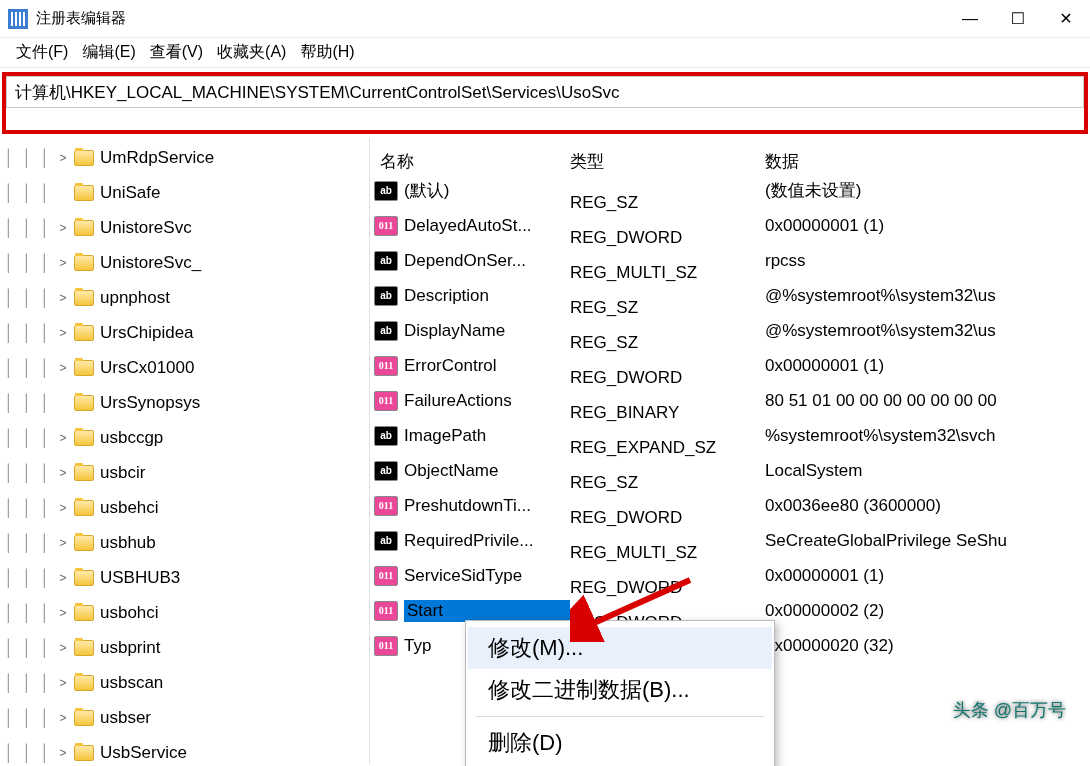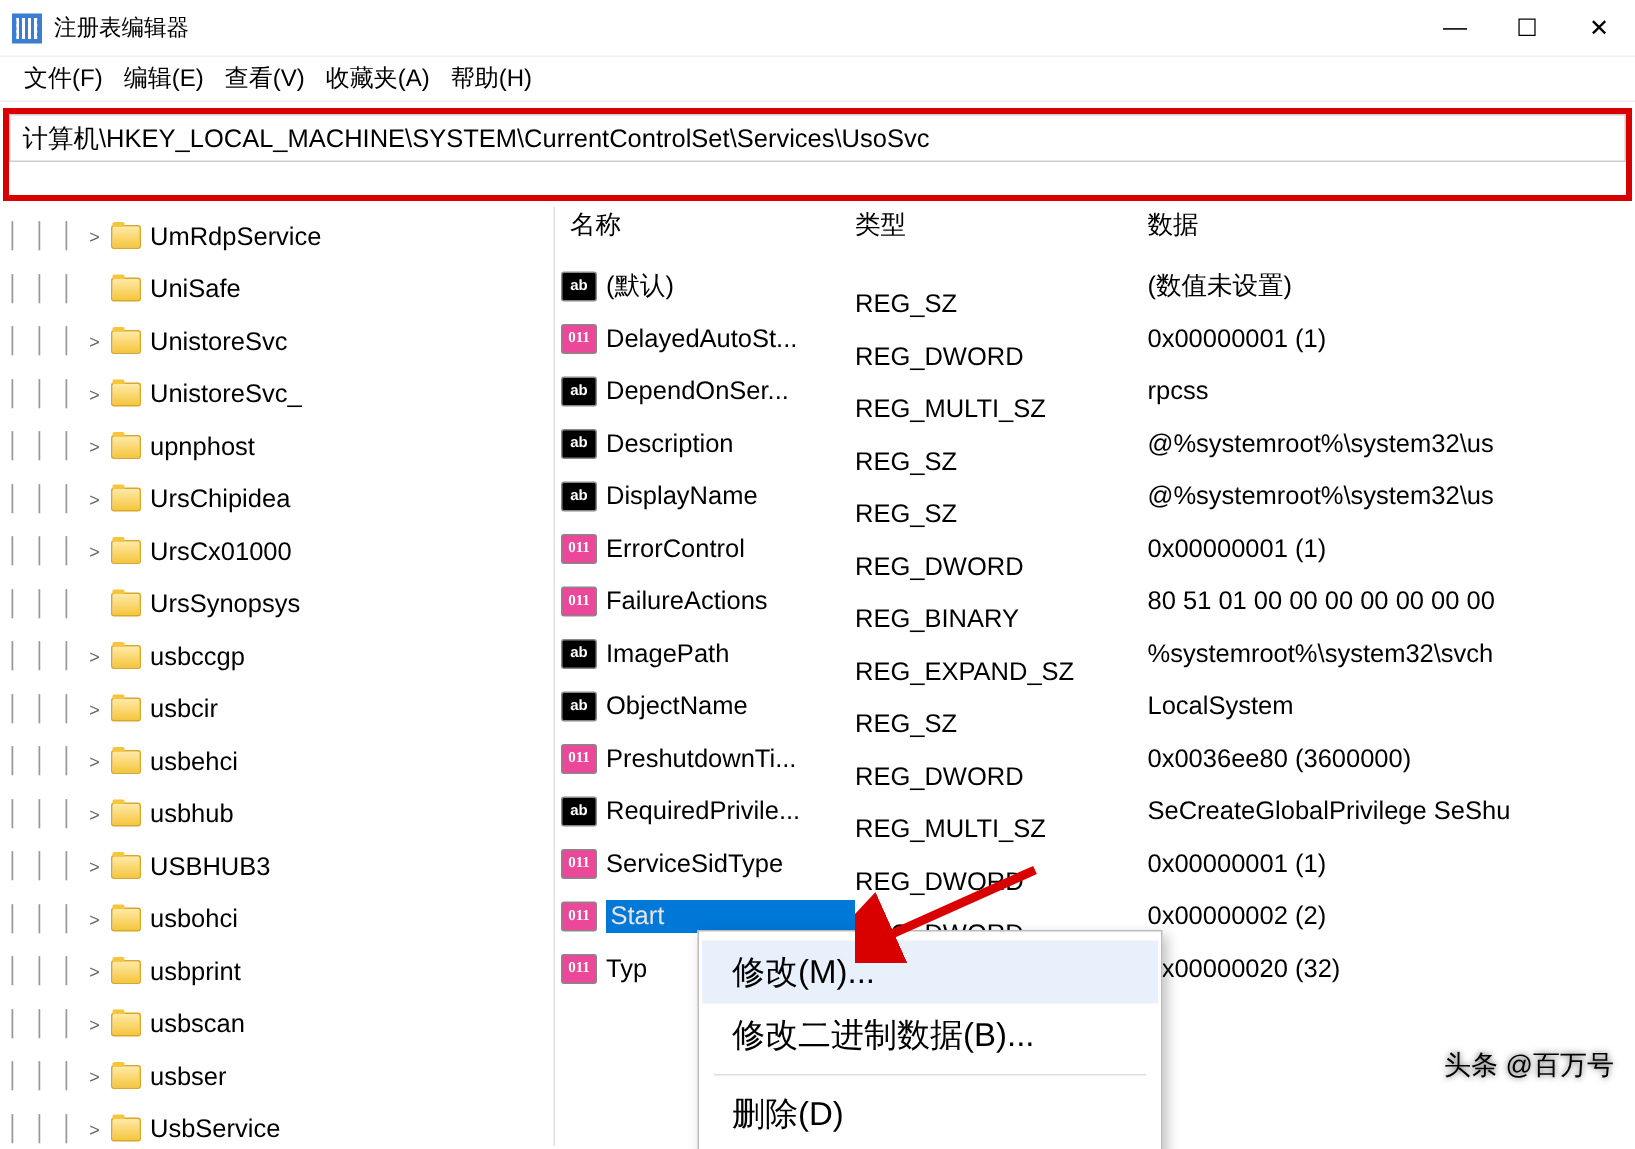--- a/index.html
+++ b/index.html
@@ -22,40 +22,40 @@
     .tree { width: 370px; border-right: 1px solid #e0e0e0; overflow: hidden; padding-top: 2px; }
     .tree-row { display: flex; align-items: center; height: 35px; white-space: nowrap; }
     .tree-lines { color: #999; display: flex; align-items: center; }
     .pipe { width: 18px; text-align: center; }
     .expander { width: 18px; text-align: center; color: #666; font-size: 12px; }
     .folder { width: 20px; height: 16px; background: linear-gradient(#ffe9a8, #f5c63d); border: 1px solid #d9a82a; border-radius: 2px; margin: 0 6px 0 2px; position: relative; }
     .folder::before { content: ''; position: absolute; top: -3px; left: 0; width: 8px; height: 3px; background: #f5c63d; border-radius: 1px 1px 0 0; }
     .tree-label { font-size: 17px; }
     
     .values { flex: 1; overflow: hidden; }
-    .val-header { display: flex; height: 35px; align-items: flex-start; font-size: 17px; }
+    .val-header { display: flex; height: 35px; align-items: flex-end; font-size: 17px; }
     .col-name { width: 200px; padding-left: 10px; }
     .col-type { width: 195px; }
     .col-data { flex: 1; }
     .val-row { display: flex; height: 35px; align-items: center; font-size: 17px; }
     .val-icon { width: 24px; height: 20px; margin: 0 6px 0 4px; border: 1px solid #888; border-radius: 2px; display: flex; align-items: center; justify-content: center; font-size: 10px; font-weight: bold; color: #fff; }
     .val-icon.sz { background: #000000; }
     .val-icon.bin { background: #ec4899; font-family: Liberation Serif, serif; }
     .val-name { width: 166px; overflow: hidden; text-overflow: ellipsis; white-space: nowrap; }
-    .val-name.sel { background: #0078d7; color: #e5e5e5; padding: 1px 3px; }
+    .val-name.sel { background: #0078d7; color: #000000; padding: 1px 3px; }
     .val-type { width: 195px; margin-top: 24px; }
     .val-data { flex: 1; overflow: hidden; white-space: nowrap; }
     
     .ctx-menu { position: absolute; left: 465px; top: 620px; width: 310px; background: #fff; border: 1px solid #bbb; box-shadow: 3px 3px 8px rgba(0,0,0,0.25); padding: 6px 2px; }
     .ctx-item { padding: 6px 20px; font-size: 22px; }
     .ctx-item.hover { background: #e8f0fb; }
     .ctx-sep { height: 1px; background: #ddd; margin: 5px 8px; }
     
     .arrow { position: absolute; left: 570px; top: 572px; z-index: 5; pointer-events: none; }
-    .watermark { position: absolute; right: 14px; bottom: 44px; font-size: 18px; color: #000000; text-shadow: 0 0 4px rgba(0,0,0,0.7); }
+    .watermark { position: absolute; right: 24px; bottom: 44px; font-size: 18px; color: #0f766e; text-shadow: 0 0 4px rgba(0,0,0,0.7); }
   </style>
 </head>
 <body>
 
 <div class="titlebar">
   <div class="app-icon"></div>
   <div class="title-text">注册表编辑器</div>
   <div class="win-controls">
     <div class="win-btn">—</div>
     <div class="win-btn">☐</div>

